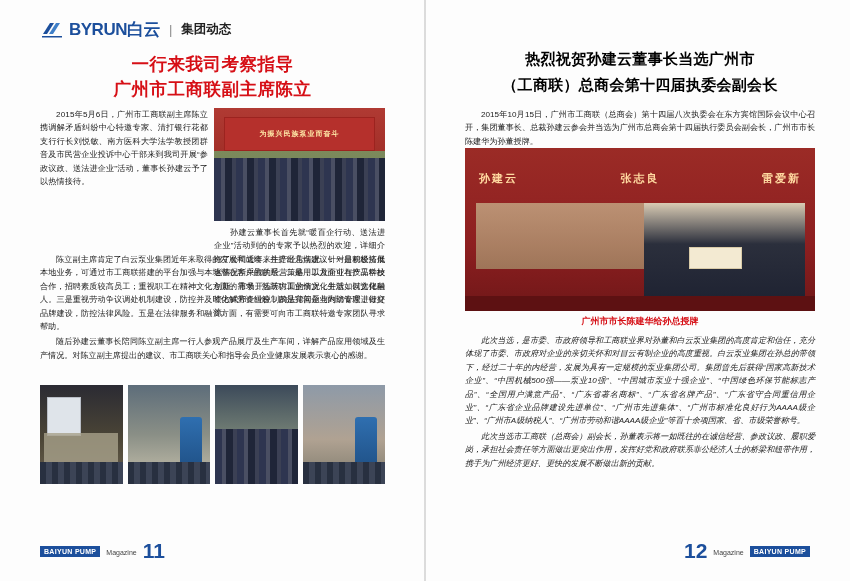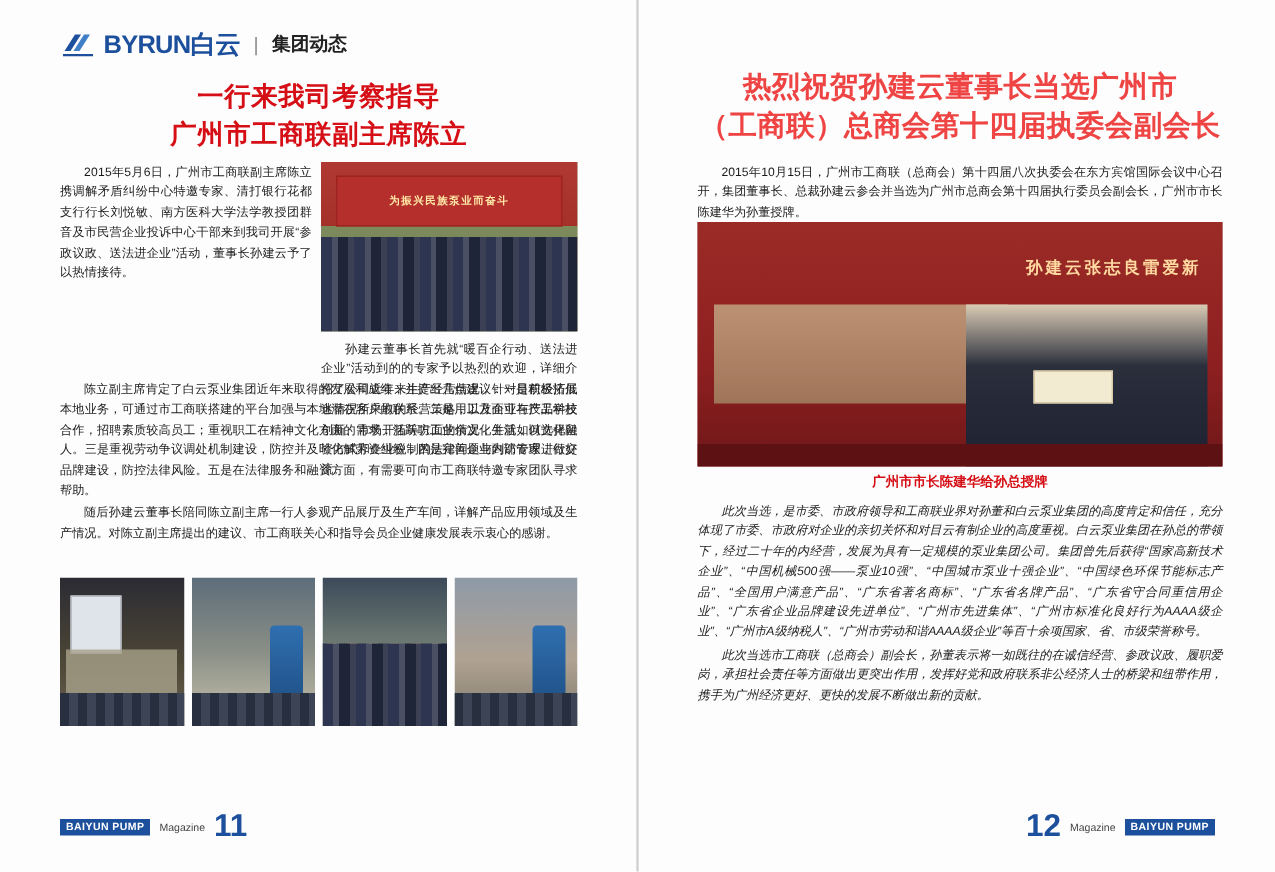--- a/index.html
+++ b/index.html
@@ -126,22 +126,22 @@
   .right-page {
     position: absolute;
     left: 425px; top: 0;
     width: 425px; height: 581px;
   }
   .headline-right {
     position: absolute;
     left: 40px; top: 46px;
     width: 350px;
     text-align: center;
-    color: #ef4444;
-    font-size: 19px;
+    color: #000000;
+    font-size: 15px;
     font-weight: bold;
     line-height: 26px;
     letter-spacing: 0.3px;
   }
   .body-right-1 {
     position: absolute;
     left: 40px; top: 108px;
     width: 350px;
     font-size: 8.1px;
     line-height: 13.4px;
@@ -237,21 +237,21 @@
     background: repeating-linear-gradient(90deg,
       transparent 0 3px, #d6ab8d 3px 9px, transparent 9px 14px);
   }
   .ph-b { background: linear-gradient(180deg,#2b2b33 0%,#4c4636 55%,#6b6150 100%); }
   .ph-c { background: linear-gradient(180deg,#5d6d7a 0%,#8a8f86 50%,#c8c2ae 100%); }
   .ph-d { background: linear-gradient(180deg,#3c4a5a 0%,#7e8a7a 60%,#b9b2a0 100%); }
   .ph-e { background: linear-gradient(180deg,#8e9aa8 0%,#b0a292 55%,#7d7a6c 100%); }
   .ph-r { background: linear-gradient(180deg,#9b2b26 0%,#8d1f20 60%,#6f1718 100%); }
   .ph-r-names {
     position:absolute; left:4%; top:14%; width:92%;
-    display:flex; justify-content:flex-end;
+    display:flex; justify-content:space-between;
     color:#ffd9a0; font-size:11px; font-weight:bold; letter-spacing:2px;
   }
   .ph-r-city {
     position:absolute; left:3%; top:34%; width:56%; height:40%;
     background: linear-gradient(180deg,#c9b58e 0%,#a8926c 100%);
     opacity:.75;
   }
   .ph-r-men {
     position:absolute; right:3%; bottom:0; width:46%; height:66%;
     background: linear-gradient(180deg,#d9cbb4 0%,#2b2f3c 38%,#1c2030 100%);

